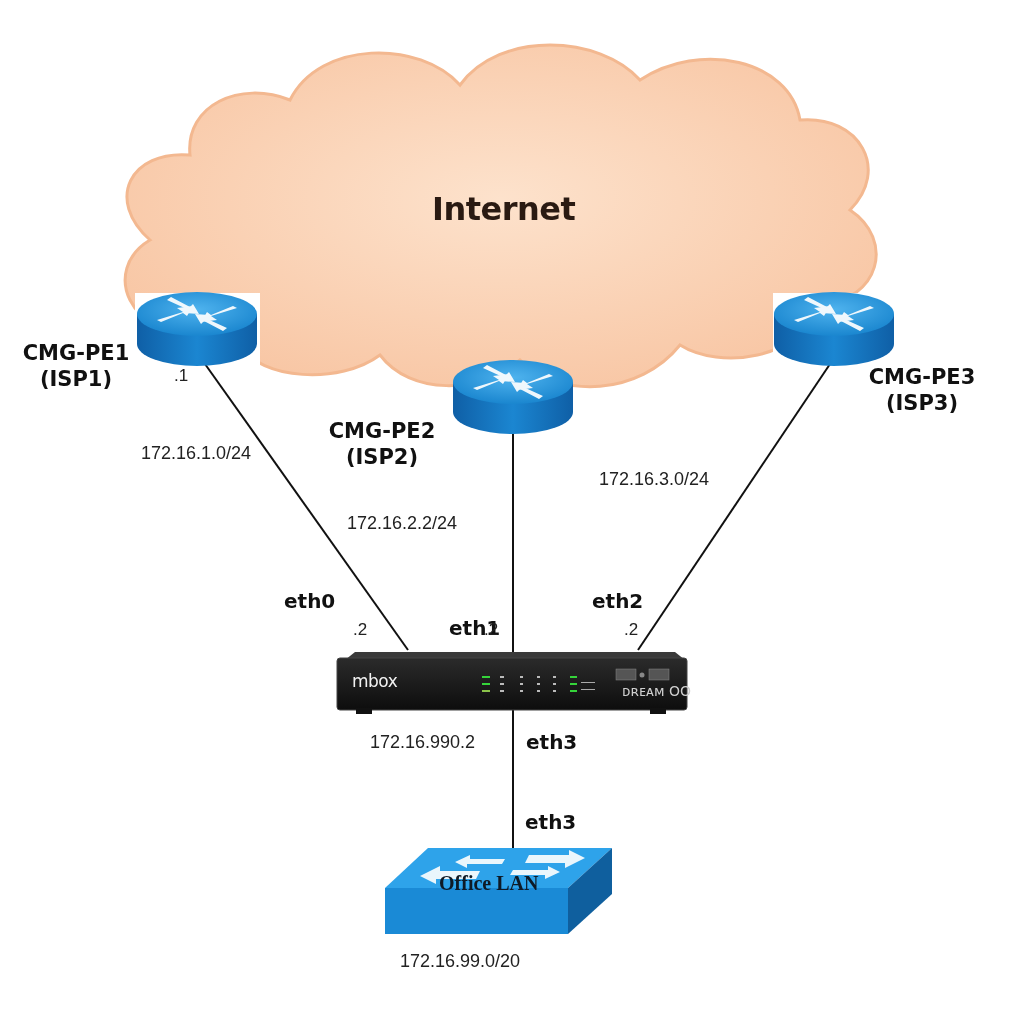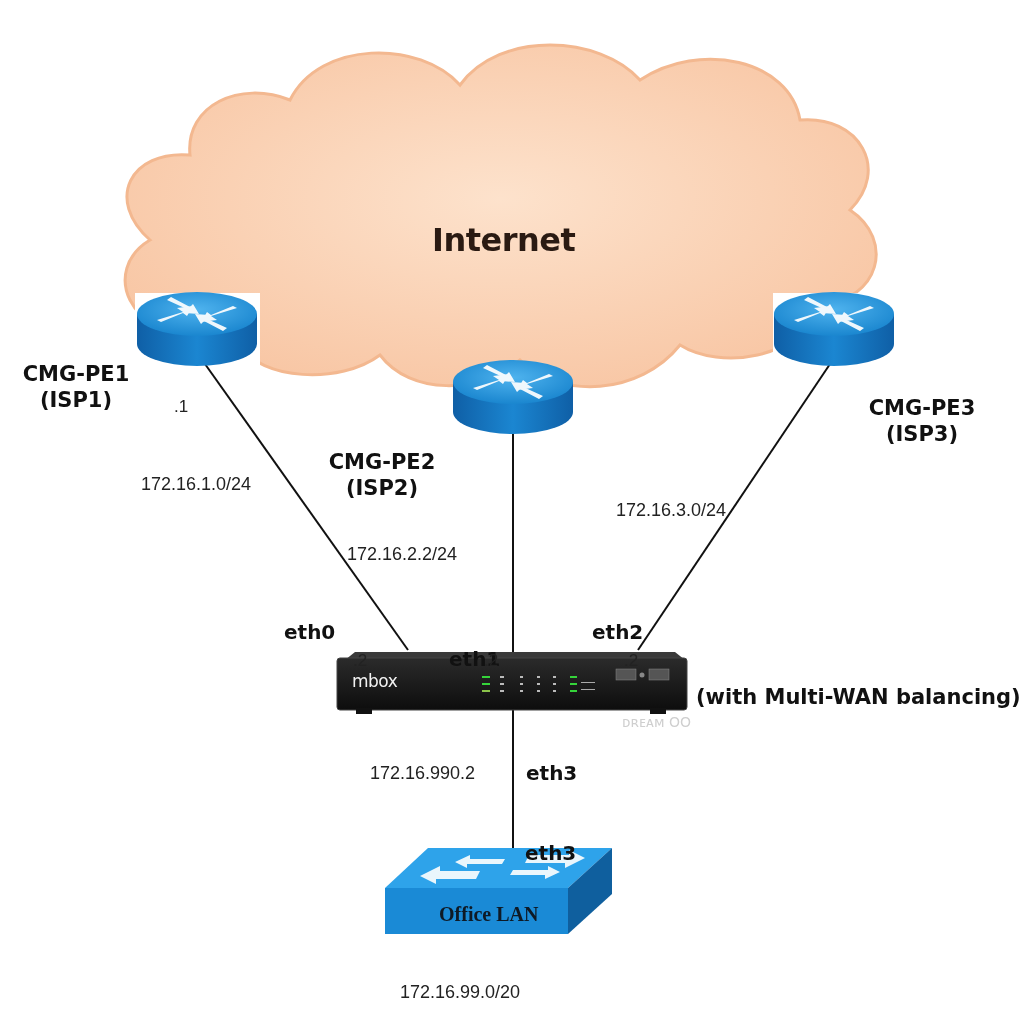--- a/index.html
+++ b/index.html
@@ -1,19 +1,19 @@
 <!DOCTYPE html>
 <html><head>
 <meta charset="utf-8">
 <style>
   html, body { margin:0; padding:0; background:#ffffff; }
   body { width:1024px; height:1024px; position:relative; overflow:hidden;
          font-family:"Liberation Sans", sans-serif; color:#111; }
   svg.canvas { position:absolute; left:0; top:0; }
-  .lbl { position:absolute; white-space:nowrap;margin-top:31px; }
+  .lbl { position:absolute; white-space:nowrap; }
   .bold { font-family:"DejaVu Sans", sans-serif; font-weight:bold; }
   .plain { font-family:"Liberation Sans", sans-serif; font-weight:normal; }
   .node-name { font-size:21px; line-height:26px; text-align:center; }
   .iface { font-size:20px; }
   .addr { font-size:18px; color:#222; }
   .host { font-size:17px; color:#222; }
   .internet { font-size:32px; font-family:"DejaVu Sans", sans-serif; font-weight:bold; color:#2a1a12; letter-spacing:-0.5px; }
   .device-name { font-size:21px; line-height:30px; }
   .mbox-brand { position:absolute; color:#f2f2f2; font-family:"DejaVu Sans", sans-serif; font-size:17px; letter-spacing:-0.5px; }
   .office { font-size:20px; font-family:Liberation Serif, serif; font-weight:bold; color:#0e1a26; }
@@ -122,52 +122,51 @@
       <path d="M 420 876 L 440 866 L 440 871 L 480 871 L 476 879 L 436 879 L 436 884 Z"></path>
       <path d="M 585 858 L 565 868 L 565 863 L 525 863 L 529 855 L 569 855 L 569 850 Z"></path>
       <path d="M 455 862 L 470 855 L 470 859 L 505 859 L 502 864 L 467 864 L 467 868 Z"></path>
       <path d="M 560 872 L 545 879 L 545 875 L 510 875 L 513 870 L 548 870 L 548 866 Z"></path>
     </g>
   </g>
 </svg>
 
 <div class="lbl internet" style="left:432px; top:190px;">Internet</div>
 
-<div class="lbl bold node-name" style="left:12px; top:330px; width:128px;">
+<div class="lbl bold node-name" style="left:12px; top:340px; width:128px;">
   <div>CMG-PE1</div>
   <div>(ISP1)</div>
 </div>
 <div class="lbl plain host" style="left:174px; top:366px;">.1</div>
 
 <div class="lbl bold node-name" style="left:318px; top:418px; width:128px;">
   <div>CMG-PE2</div>
   <div>(ISP2)</div>
 </div>
 
 <div class="lbl bold node-name" style="left:858px; top:364px; width:128px;">
   <div>CMG-PE3</div>
   <div>(ISP3)</div>
 </div>
 
 <div class="lbl plain addr" style="left:141px; top:443px;">172.16.1.0/24</div>
 <div class="lbl plain addr" style="left:347px; top:513px;">172.16.2.2/24</div>
-<div class="lbl plain addr" style="left:616px; top:469px;">172.16.3.0/24</div>
+<div class="lbl plain addr" style="left:599px; top:469px;">172.16.3.0/24</div>
 
 <div class="lbl bold iface" style="left:284px; top:589px;">eth0</div>
 <div class="lbl plain host" style="left:353px; top:620px;">.2</div>
 <div class="lbl bold iface" style="left:449px; top:616px;text-align:center;">eth1</div>
 <div class="lbl plain host" style="left:484px; top:620px;">.2</div>
 <div class="lbl bold iface" style="left:592px; top:589px;text-align:center;">eth2</div>
 <div class="lbl plain host" style="left:624px; top:620px;">.2</div>
 
 <div class="mbox-brand" style="left:352px; top:671px;">mbox</div>
 <div class="lbl" style="left:622px; top:683px; font-size:14px; color:#cfcfcf; font-family:'DejaVu Sans', sans-serif;">ᴅʀᴇᴀᴍ OO</div>
 
 <div class="lbl bold device-name" style="left:696px; top:651px;">
-  <div>(with Multi-WAN balancing)</div>
 </div>
 
 <div class="lbl plain addr" style="left:370px; top:732px;">172.16.990.2</div>
 <div class="lbl bold iface" style="left:526px; top:730px;">eth3</div>
 <div class="lbl bold iface" style="left:525px; top:810px;">eth3</div>
 
 <div class="lbl office" style="left:439px; top:872px;">Office LAN</div>
 <div class="lbl plain addr" style="left:400px; top:951px;">172.16.99.0/20</div>
 
 </body></html>

